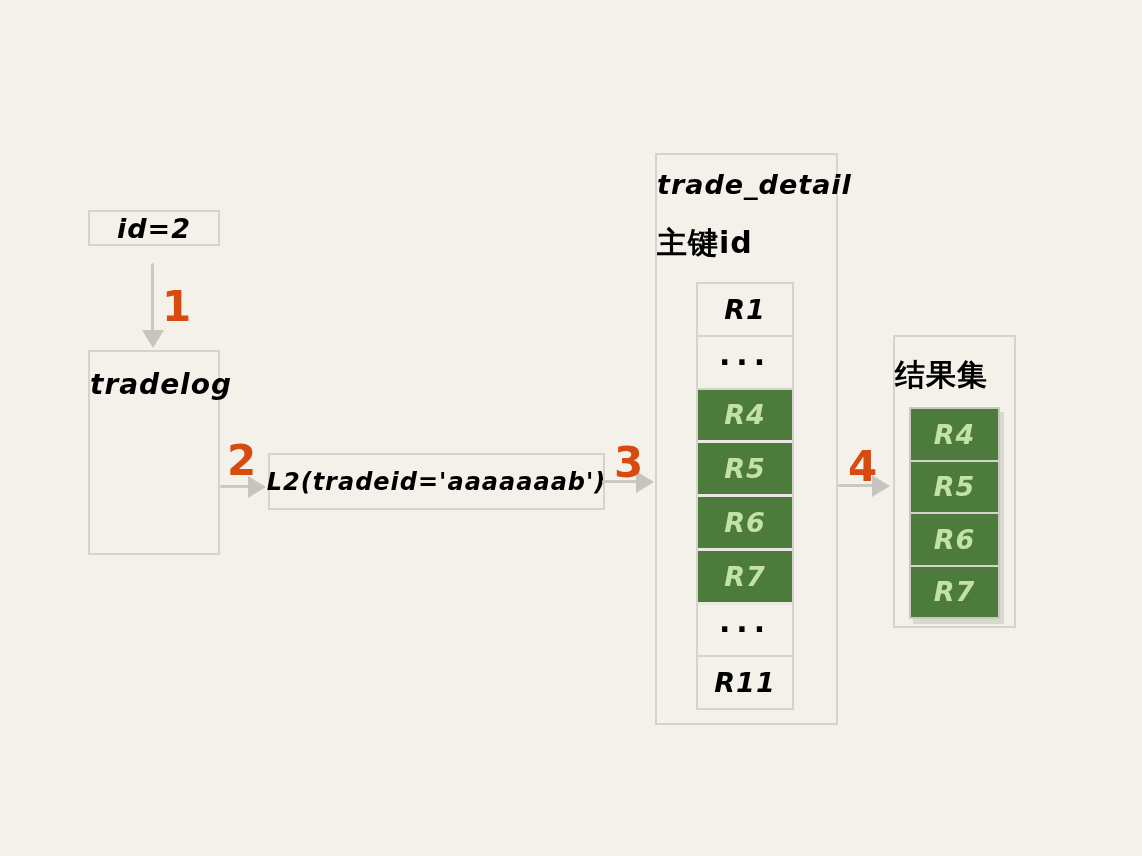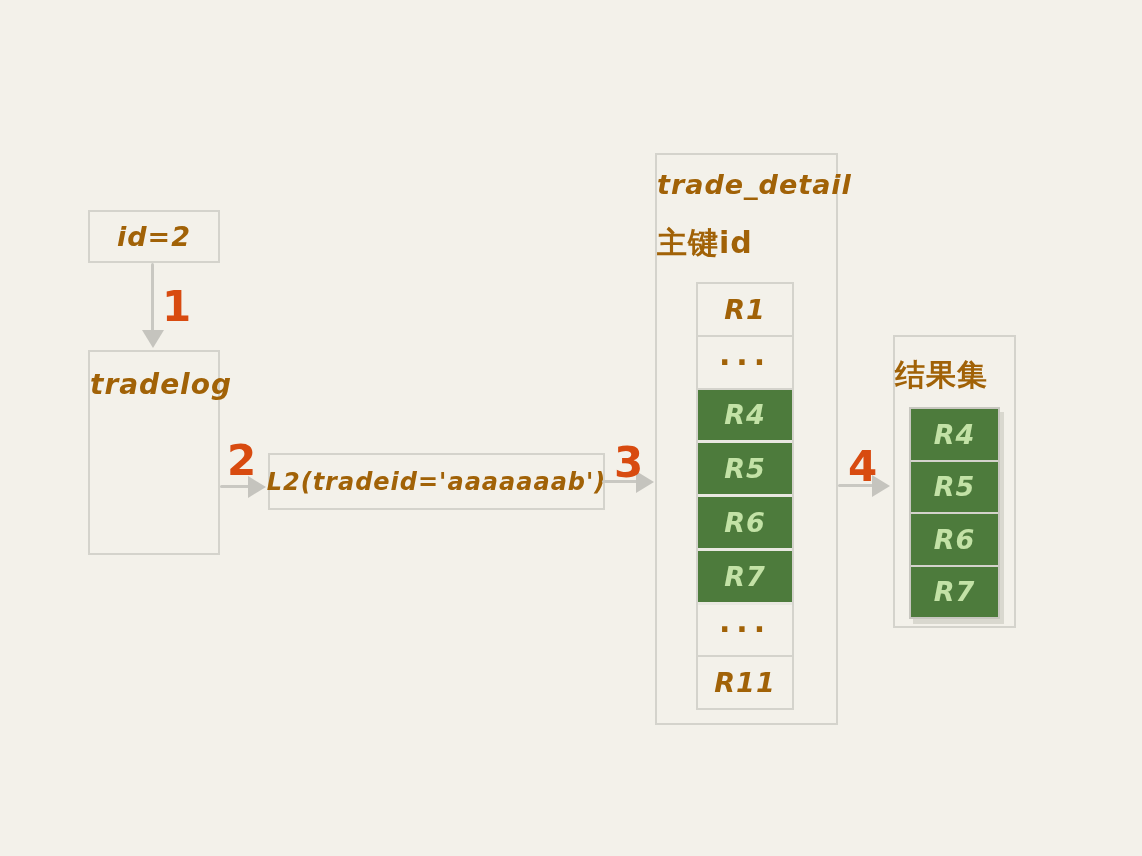--- a/index.html
+++ b/index.html
@@ -10,29 +10,29 @@
     overflow: hidden;
     font-family: "DejaVu Sans", "Liberation Sans", sans-serif;
   }
   .box {
     position: absolute;
     border: 2px solid #d4d3cc;
     box-sizing: border-box;
     background: #f3f1ea;
   }
   .hand {
-    color: #a16207;
+    color: #000000;
     font-style: italic;
     font-weight: bold;
     letter-spacing: 1px;
   }
   .center { display: flex; align-items: center; justify-content: center; }
 
   
-  .id-box { left: 88px; top: 210px; width: 132px; height: 53px; font-size: 27px; }
+  .id-box { left: 88px; top: 210px; width: 132px; height: 36px; font-size: 27px; }
 
   
   .tradelog-box { left: 88px; top: 350px; width: 132px; height: 205px; }
   .tradelog-title { position: absolute; top: 16px; width: 100%; text-align: center; font-size: 28px; }
   .tradelog-table { position: absolute; left: 12px; top: 67px; width: 99px; height: 164px;
     border: 2px solid #d4d3cc; box-sizing: border-box; display: flex; flex-direction: column; }
   .tradelog-table .cell { flex: 1; font-size: 28px; border-bottom: 2px solid #d4d3cc; }
   .tradelog-table .cell:last-child { border-bottom: none; }
 
   

